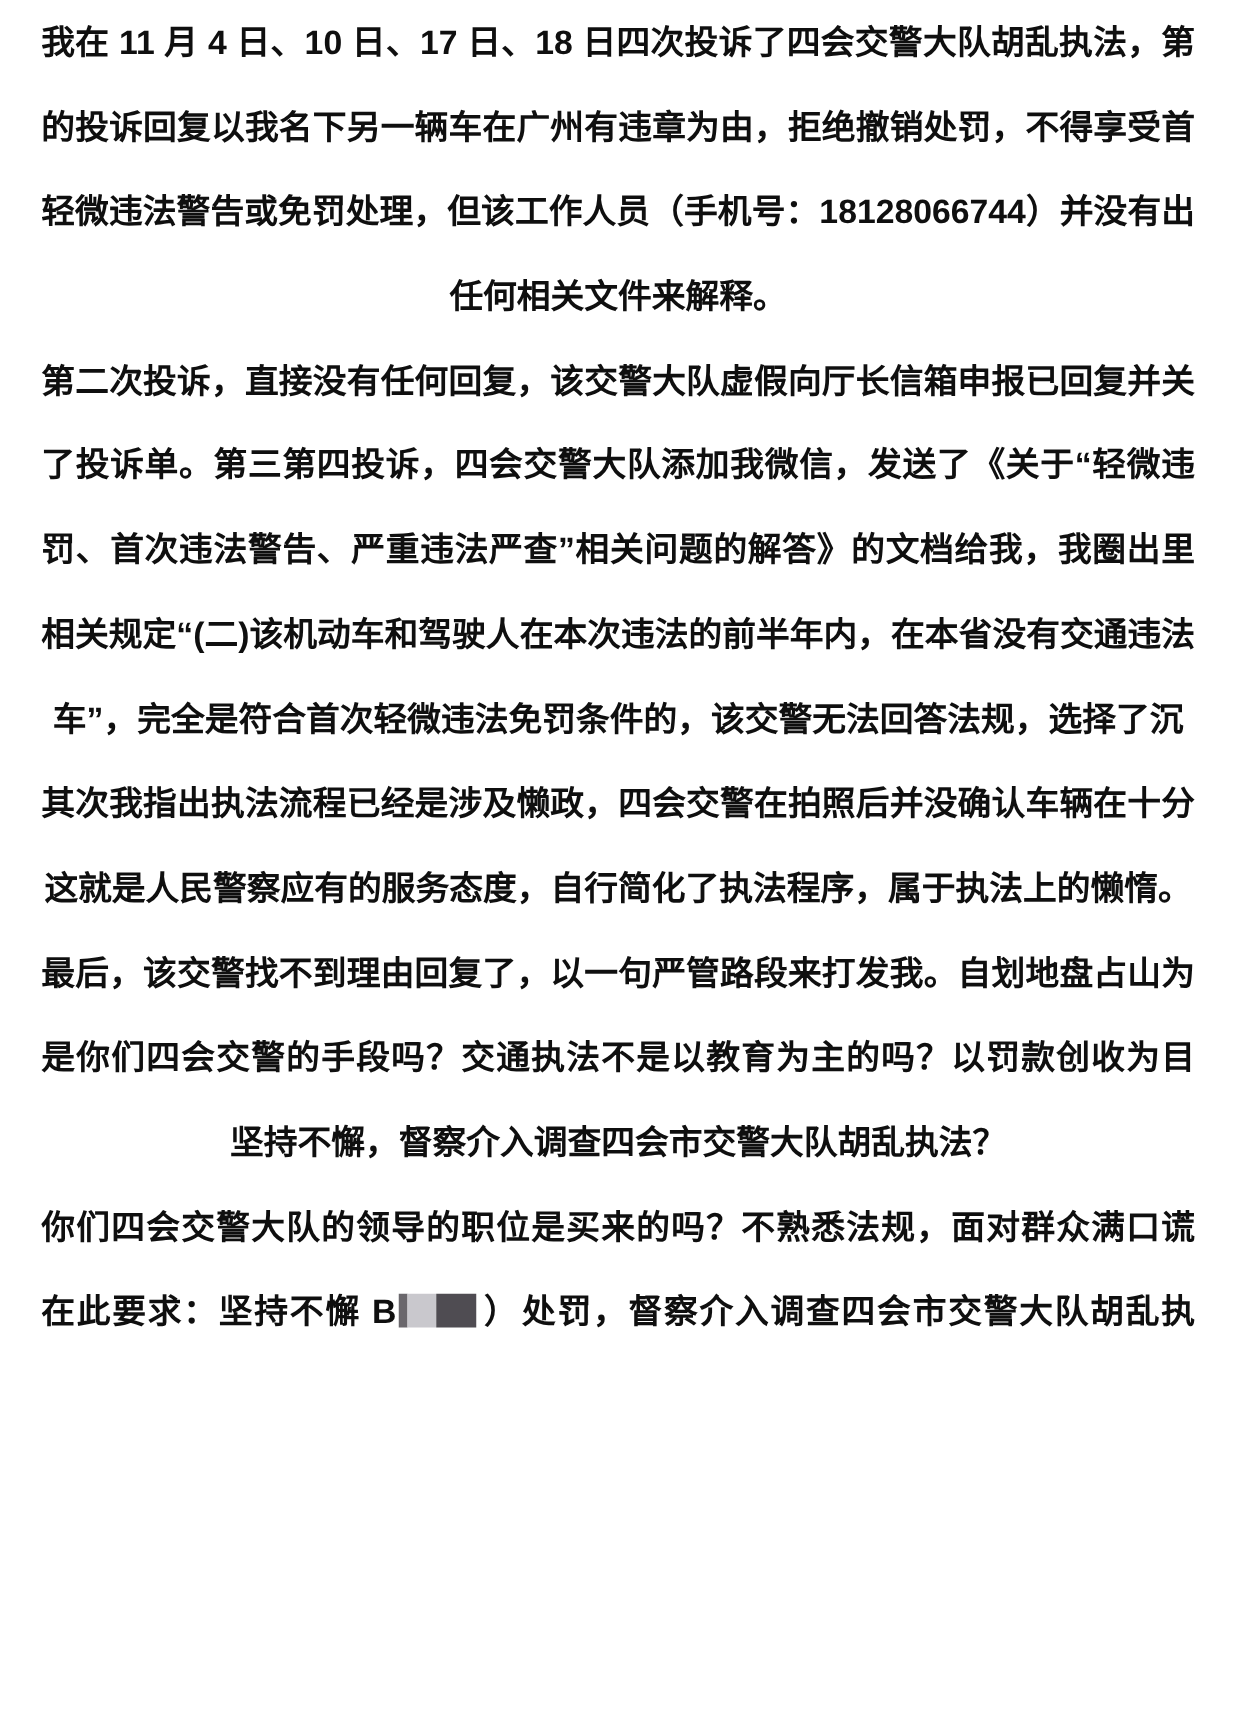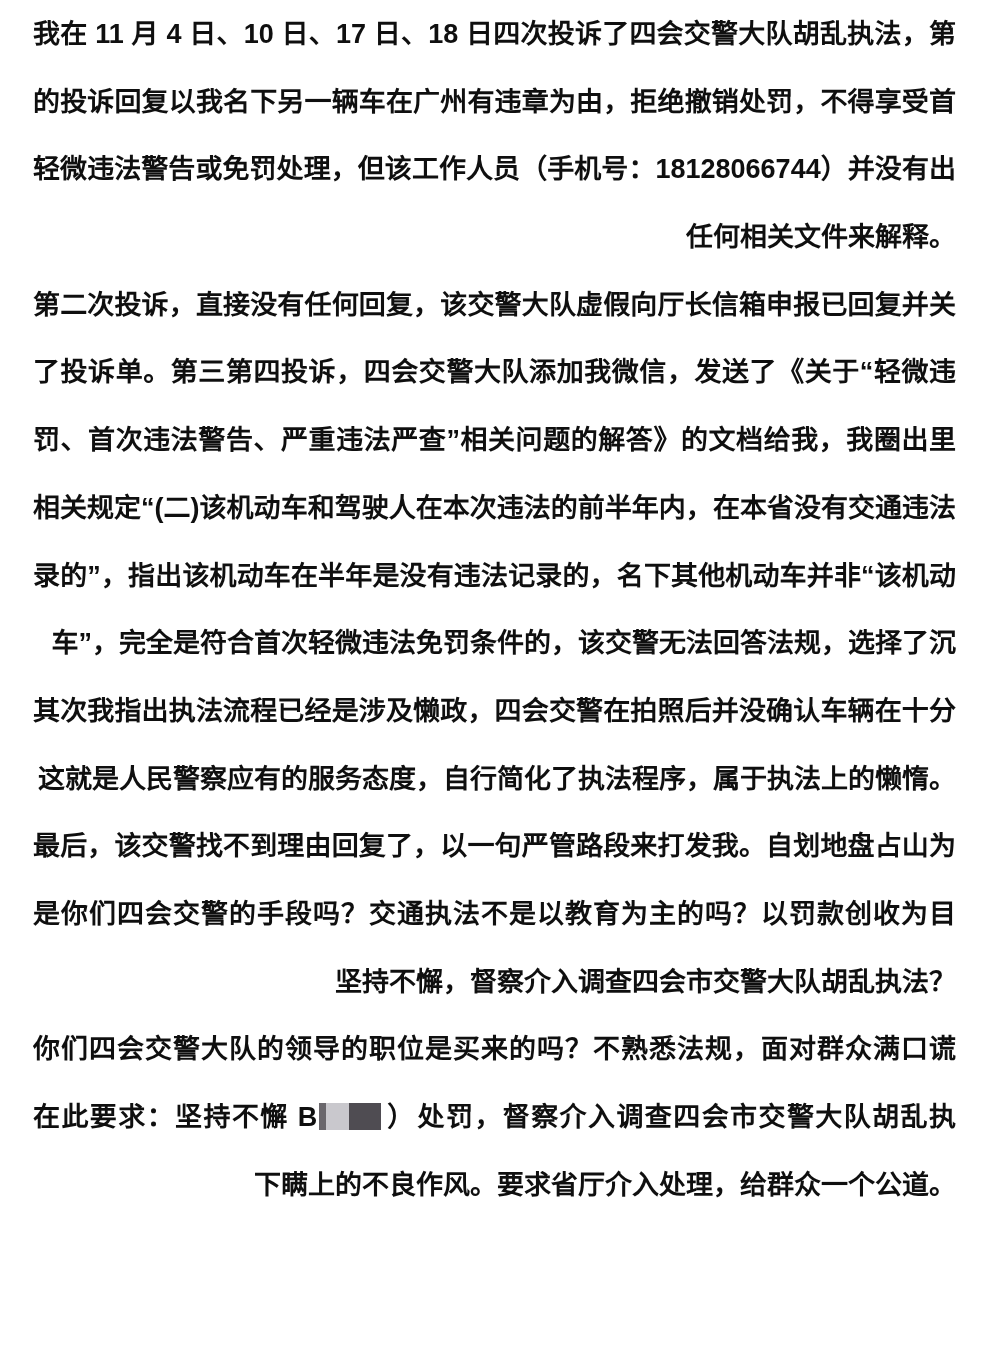--- a/index.html
+++ b/index.html
@@ -25,21 +25,21 @@
     padding: 0;
   }
   .line {
     height: 67.7px;
     line-height: 67.7px;
     font-size: 27px;
     font-weight: 600;
     color: #0f0f0f;
     overflow: hidden;
     white-space: normal;
-    text-align: right;
+    text-align: center;
   }
   .line.fill {
     text-align: justify;
     text-align-last: justify;
     text-justify: inter-character;
   }
   .mosaic {
     display: inline-flex;
     vertical-align: -4px;
     margin-left: 2px;
@@ -62,37 +62,35 @@
         <div class="line fill">我在 11 月 4 日、10 日、17 日、18 日四次投诉了四会交警大队胡乱执法，第一</div>
         <div class="line fill">的投诉回复以我名下另一辆车在广州有违章为由，拒绝撤销处罚，不得享受首次</div>
         <div class="line fill">轻微违法警告或免罚处理，但该工作人员（手机号：18128066744）并没有出示</div>
         <div class="line">任何相关文件来解释。</div>
       </div>
       <div class="paragraph">
         <div class="line fill">第二次投诉，直接没有任何回复，该交警大队虚假向厅长信箱申报已回复并关闭</div>
         <div class="line fill">了投诉单。第三第四投诉，四会交警大队添加我微信，发送了《关于“轻微违法免</div>
         <div class="line fill">罚、首次违法警告、严重违法严查”相关问题的解答》的文档给我，我圈出里面的</div>
         <div class="line fill">相关规定“(二)该机动车和驾驶人在本次违法的前半年内，在本省没有交通违法记</div>
-        <div class="line fill">录的”，指出该机动车在半年是没有违法记录的，名下其他机动车并非“该机动</div>
         <div class="line">车”，完全是符合首次轻微违法免罚条件的，该交警无法回答法规，选择了沉默。</div>
       </div>
       <div class="paragraph">
         <div class="line fill">其次我指出执法流程已经是涉及懒政，四会交警在拍照后并没确认车辆在十分钟</div>
         <div class="line">这就是人民警察应有的服务态度，自行简化了执法程序，属于执法上的懒惰。</div>
       </div>
       <div class="paragraph">
         <div class="line fill">最后，该交警找不到理由回复了，以一句严管路段来打发我。自划地盘占山为王</div>
         <div class="line fill">是你们四会交警的手段吗？交通执法不是以教育为主的吗？以罚款创收为目的，</div>
         <div class="line">坚持不懈，督察介入调查四会市交警大队胡乱执法？</div>
       </div>
       <div class="paragraph">
         <div class="line fill">你们四会交警大队的领导的职位是买来的吗？不熟悉法规，面对群众满口谎言，</div>
       </div>
       <div class="paragraph">
         <div class="line fill"><span>在此要求：坚持不懈 B</span><span class="mosaic">
             <span class="blk" style="width: 7px; height: 27px; background: rgb(106, 103, 108);"></span>
             <span class="blk" style="width: 23px; height: 27px; background: rgb(201, 200, 205);"></span>
             <span class="blk" style="width: 32px; height: 27px; background: rgb(79, 76, 82);"></span>
           </span><span class="partial-glyph">）</span><span>处罚，督察介入调查四会市交警大队胡乱执法，欺</span></div>
-        <div class="line">下瞒上的不良作风。要求省厅介入处理，给群众一个公道。</div>
       </div>
     </div>
 </div>
 
 </body></html>

